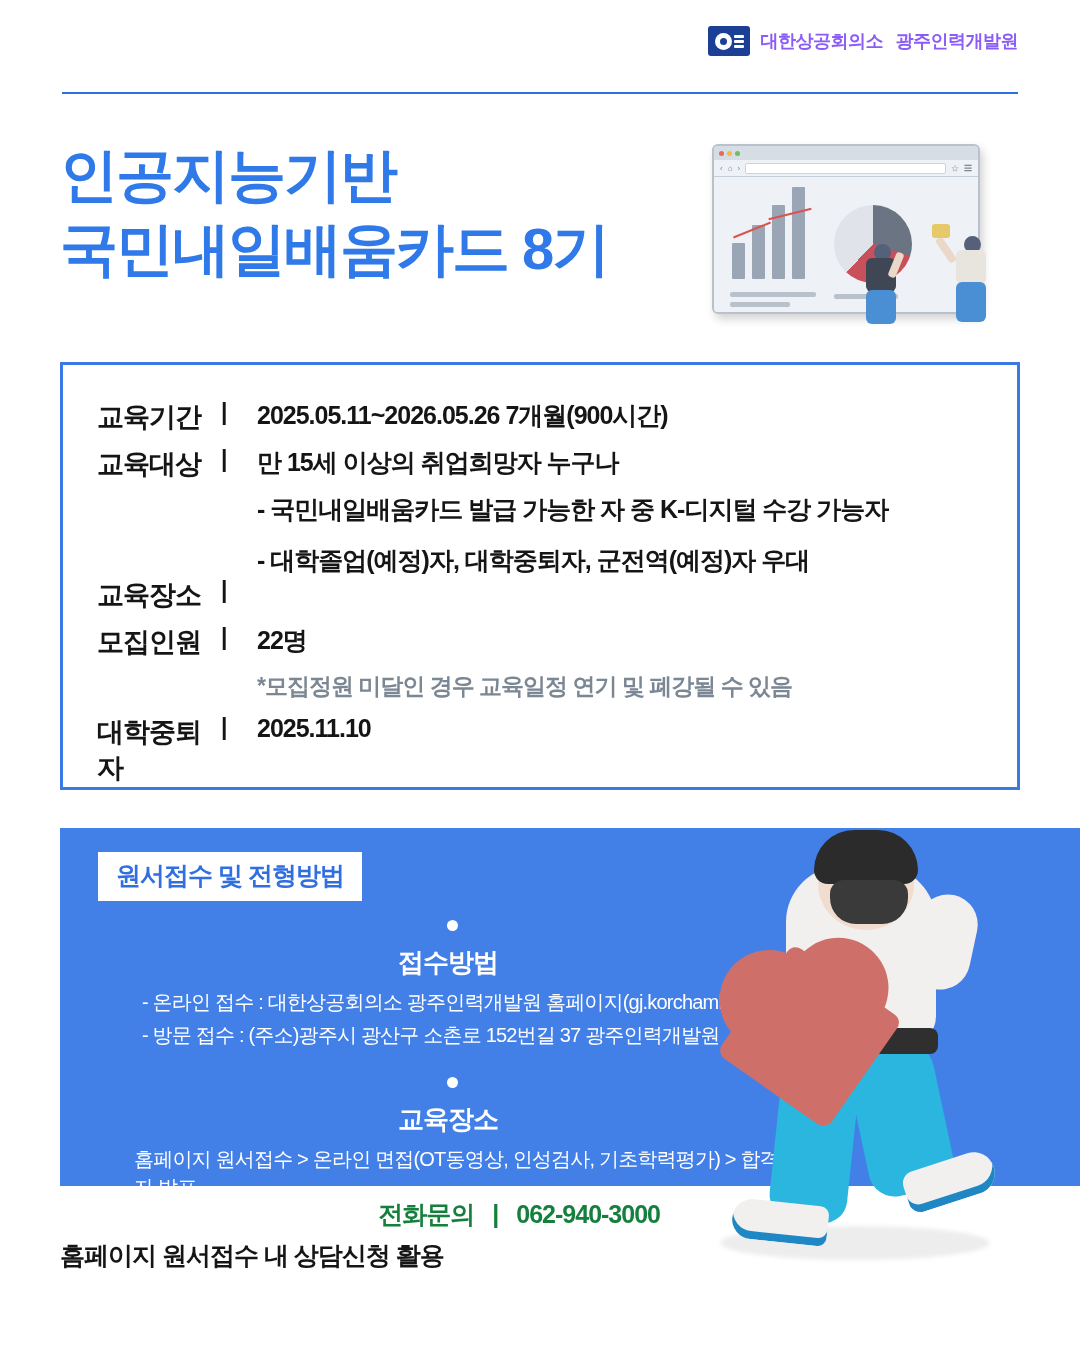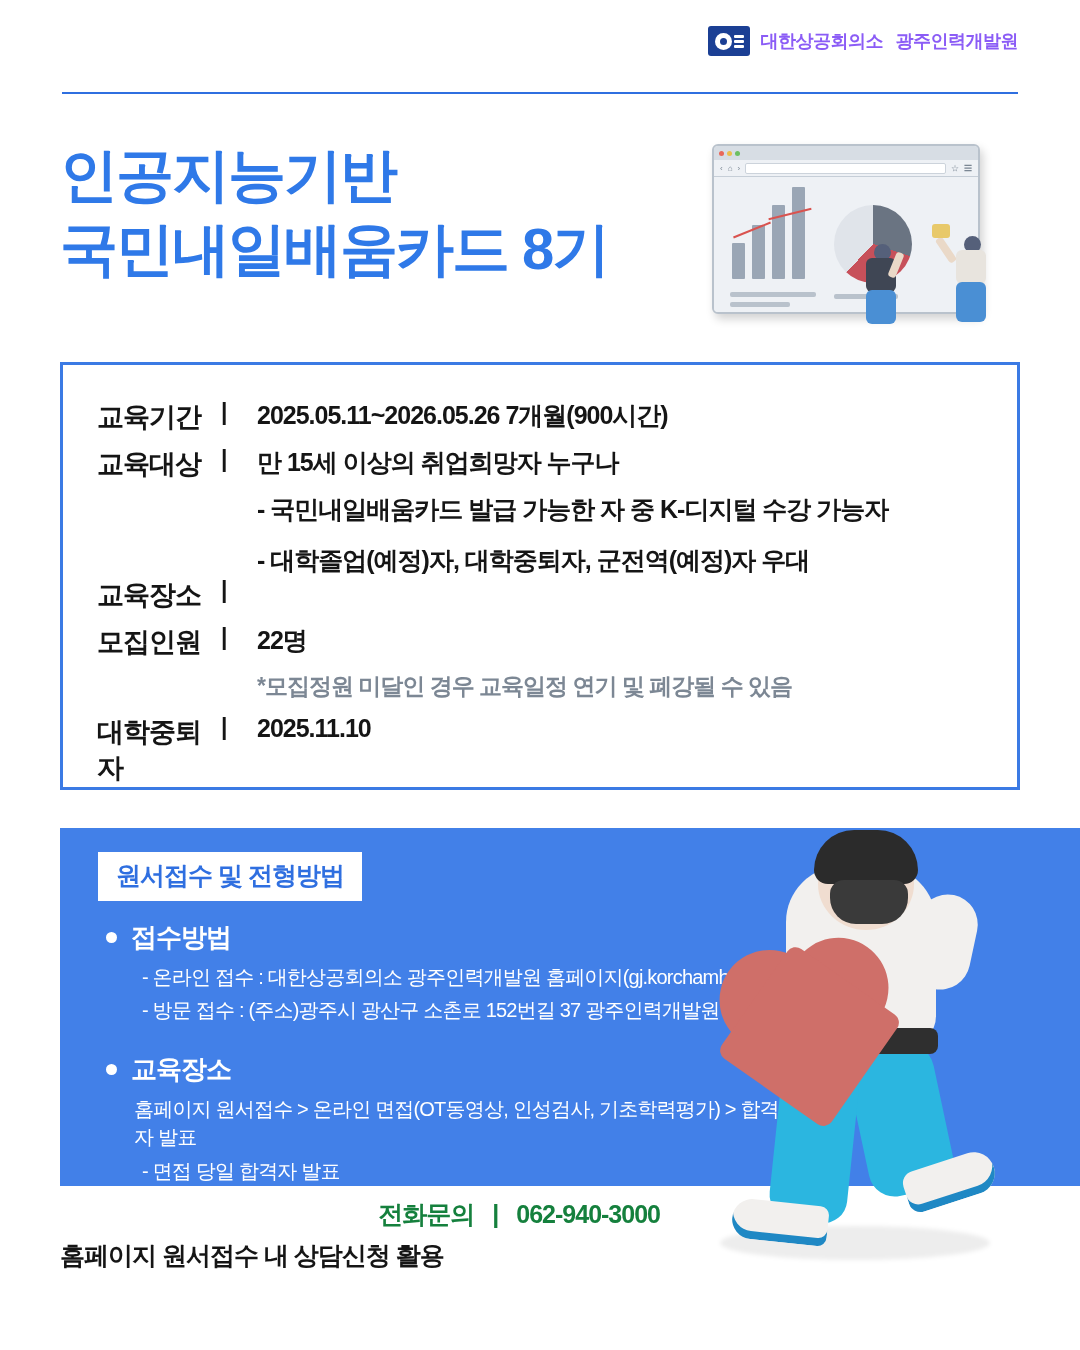--- a/index.html
+++ b/index.html
@@ -277,20 +277,21 @@
     top: 92px;
     left: 38px;
     width: 700px;
     color: #ffffff;
   }
   .bullet-line {
     display: flex;
     align-items: center;
     gap: 14px;
     margin-bottom: 8px;
+    flex-direction: column;
   }
   .bullet-dot {
     width: 11px;
     height: 11px;
     border-radius: 50%;
     background: #ffffff;
     flex: none;
     margin-left: 8px;
   }
   .bullet-label {

